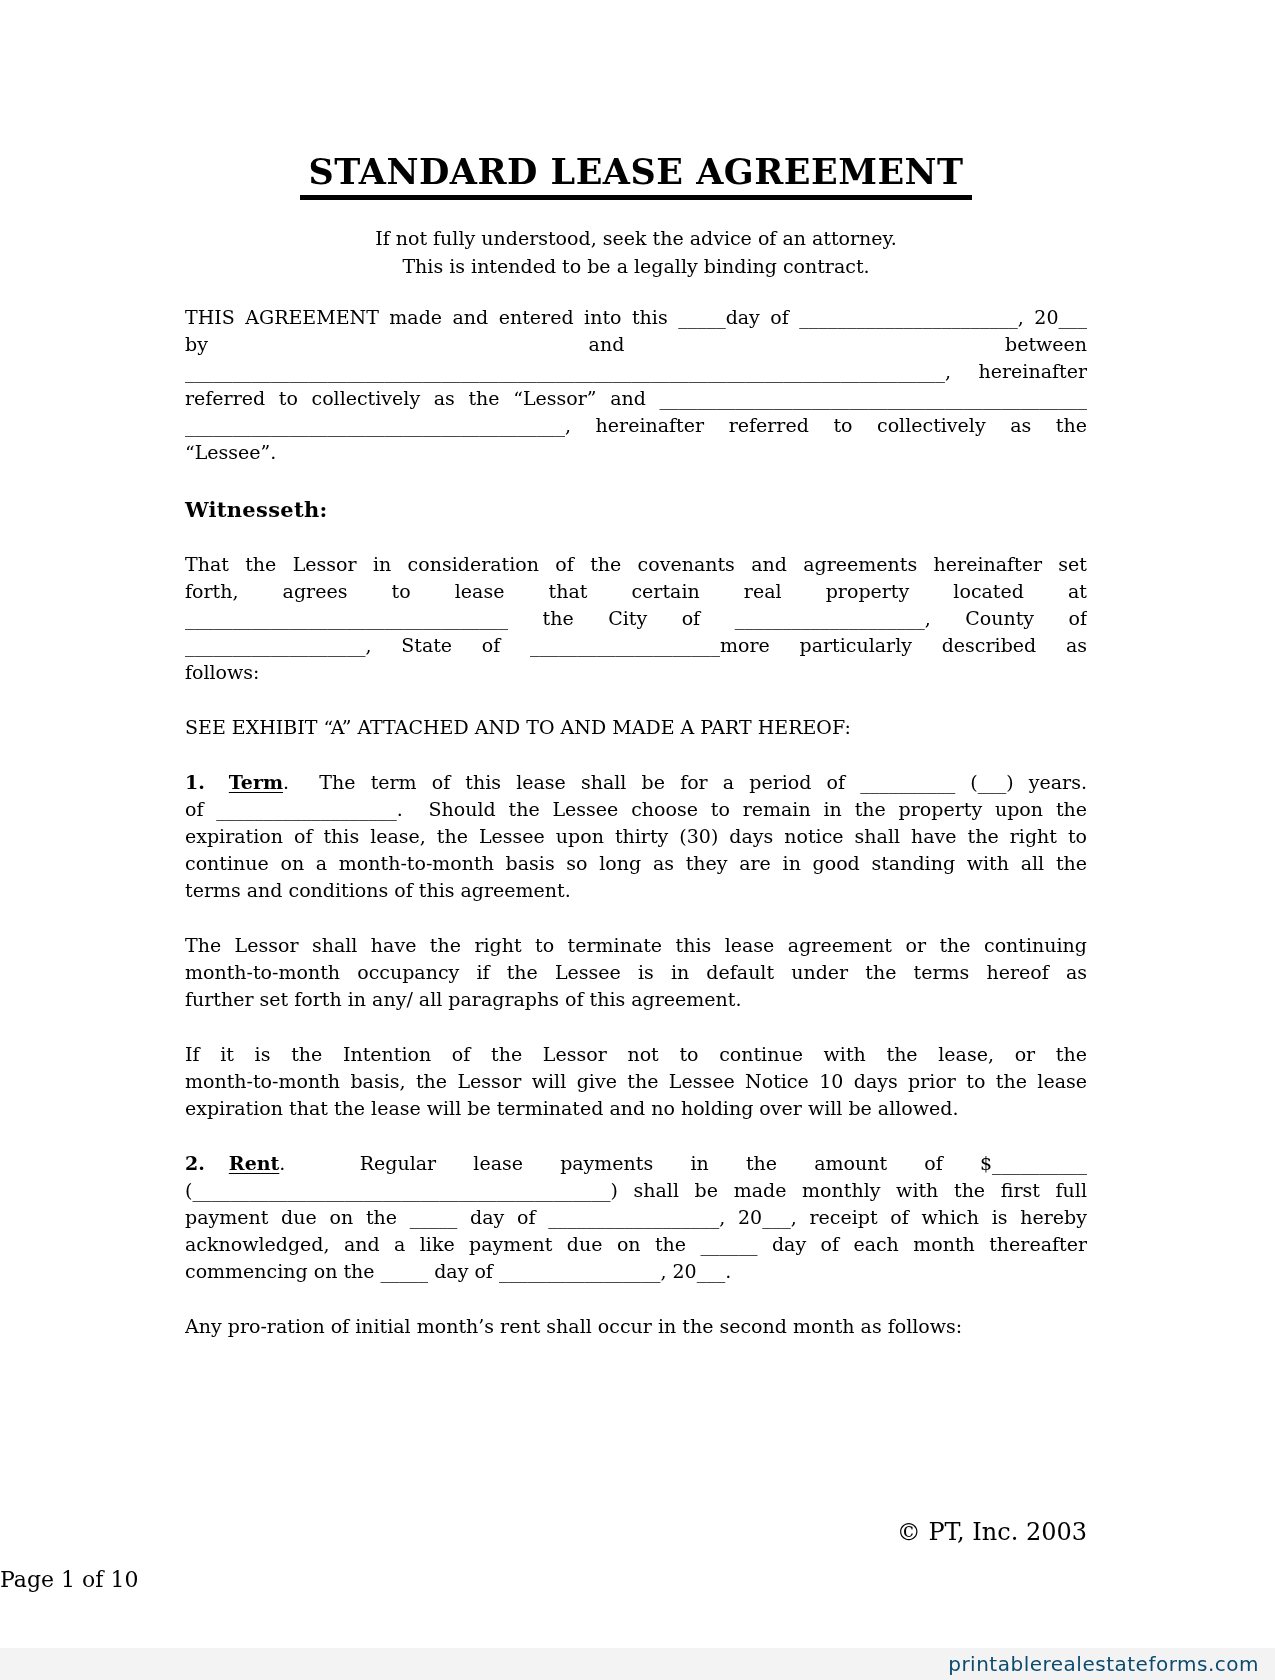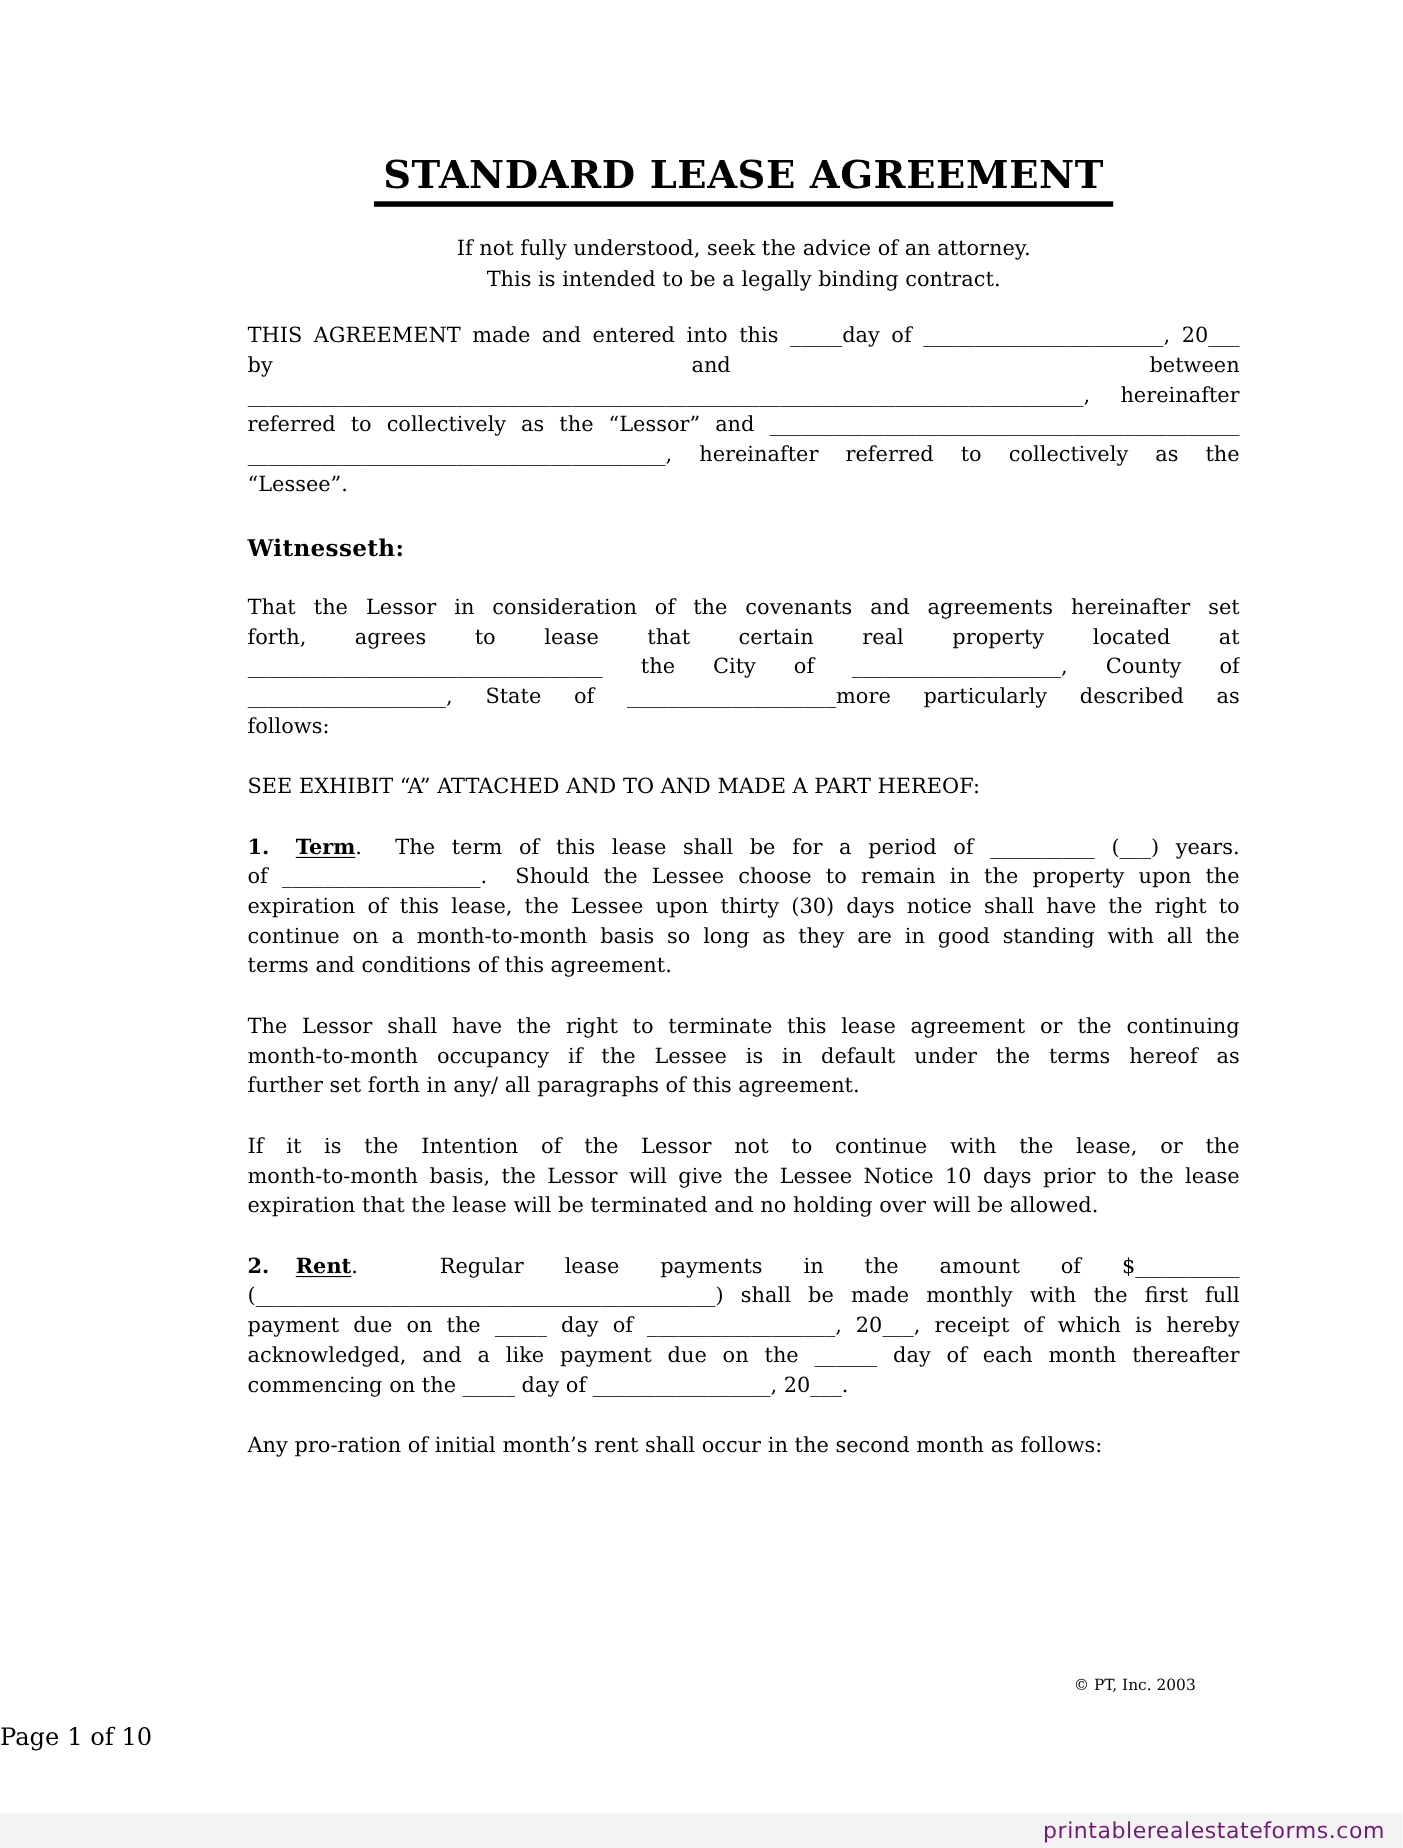--- a/index.html
+++ b/index.html
@@ -8,23 +8,22 @@
     height: 1680px;
     position: relative;
     background: #ffffff;
     color: #000000;
     font-family: "DejaVu Serif", "Liberation Serif", serif;
     overflow: hidden;
   }
   .content {
     position: absolute;
     left: 185px;
-    top: 0;
+    top: 12px;
     width: 902px;
-    margin-left: 40px;
   }
   .title-wrap {
     padding-top: 140px;
     text-align: center;
   }
   .title {
     display: inline-block;
     font-size: 35px;
     font-weight: 700;
     letter-spacing: 0.5px;
@@ -57,21 +56,21 @@
     text-align: justify;
     text-align-last: justify;
     text-justify: inter-word;
   }
   .num { font-weight: 700; margin-right: 24px; }
   .kw  { font-weight: 700; text-decoration: underline; text-underline-offset: 3px; }
   .copyright {
     position: absolute;
     top: 1520px;
     right: 188px;
-    font-size: 14px;
+    font-size: 24px;
     line-height: 24px;
   }
   .pageno {
     position: absolute;
     top: 1547px;
     left: 0;
     width: 100%;
     text-align: left;
     font-size: 22px;
     line-height: 24px;
@@ -86,21 +85,21 @@
     background: #f3f3f3;
     display: flex;
     align-items: center;
     justify-content: flex-end;
     padding-right: 16px;
     box-sizing: border-box;
   }
   .watermark {
     font-family: "DejaVu Sans", "Liberation Sans", sans-serif;
     font-size: 20px;
-    color: #701a75;
+    color: #0c4a6e;
     letter-spacing: 0.5px;
   }
 </style>
 </head>
 <body>
 
 <div class="page">
   <div class="content">
 
     <div class="title-wrap">

